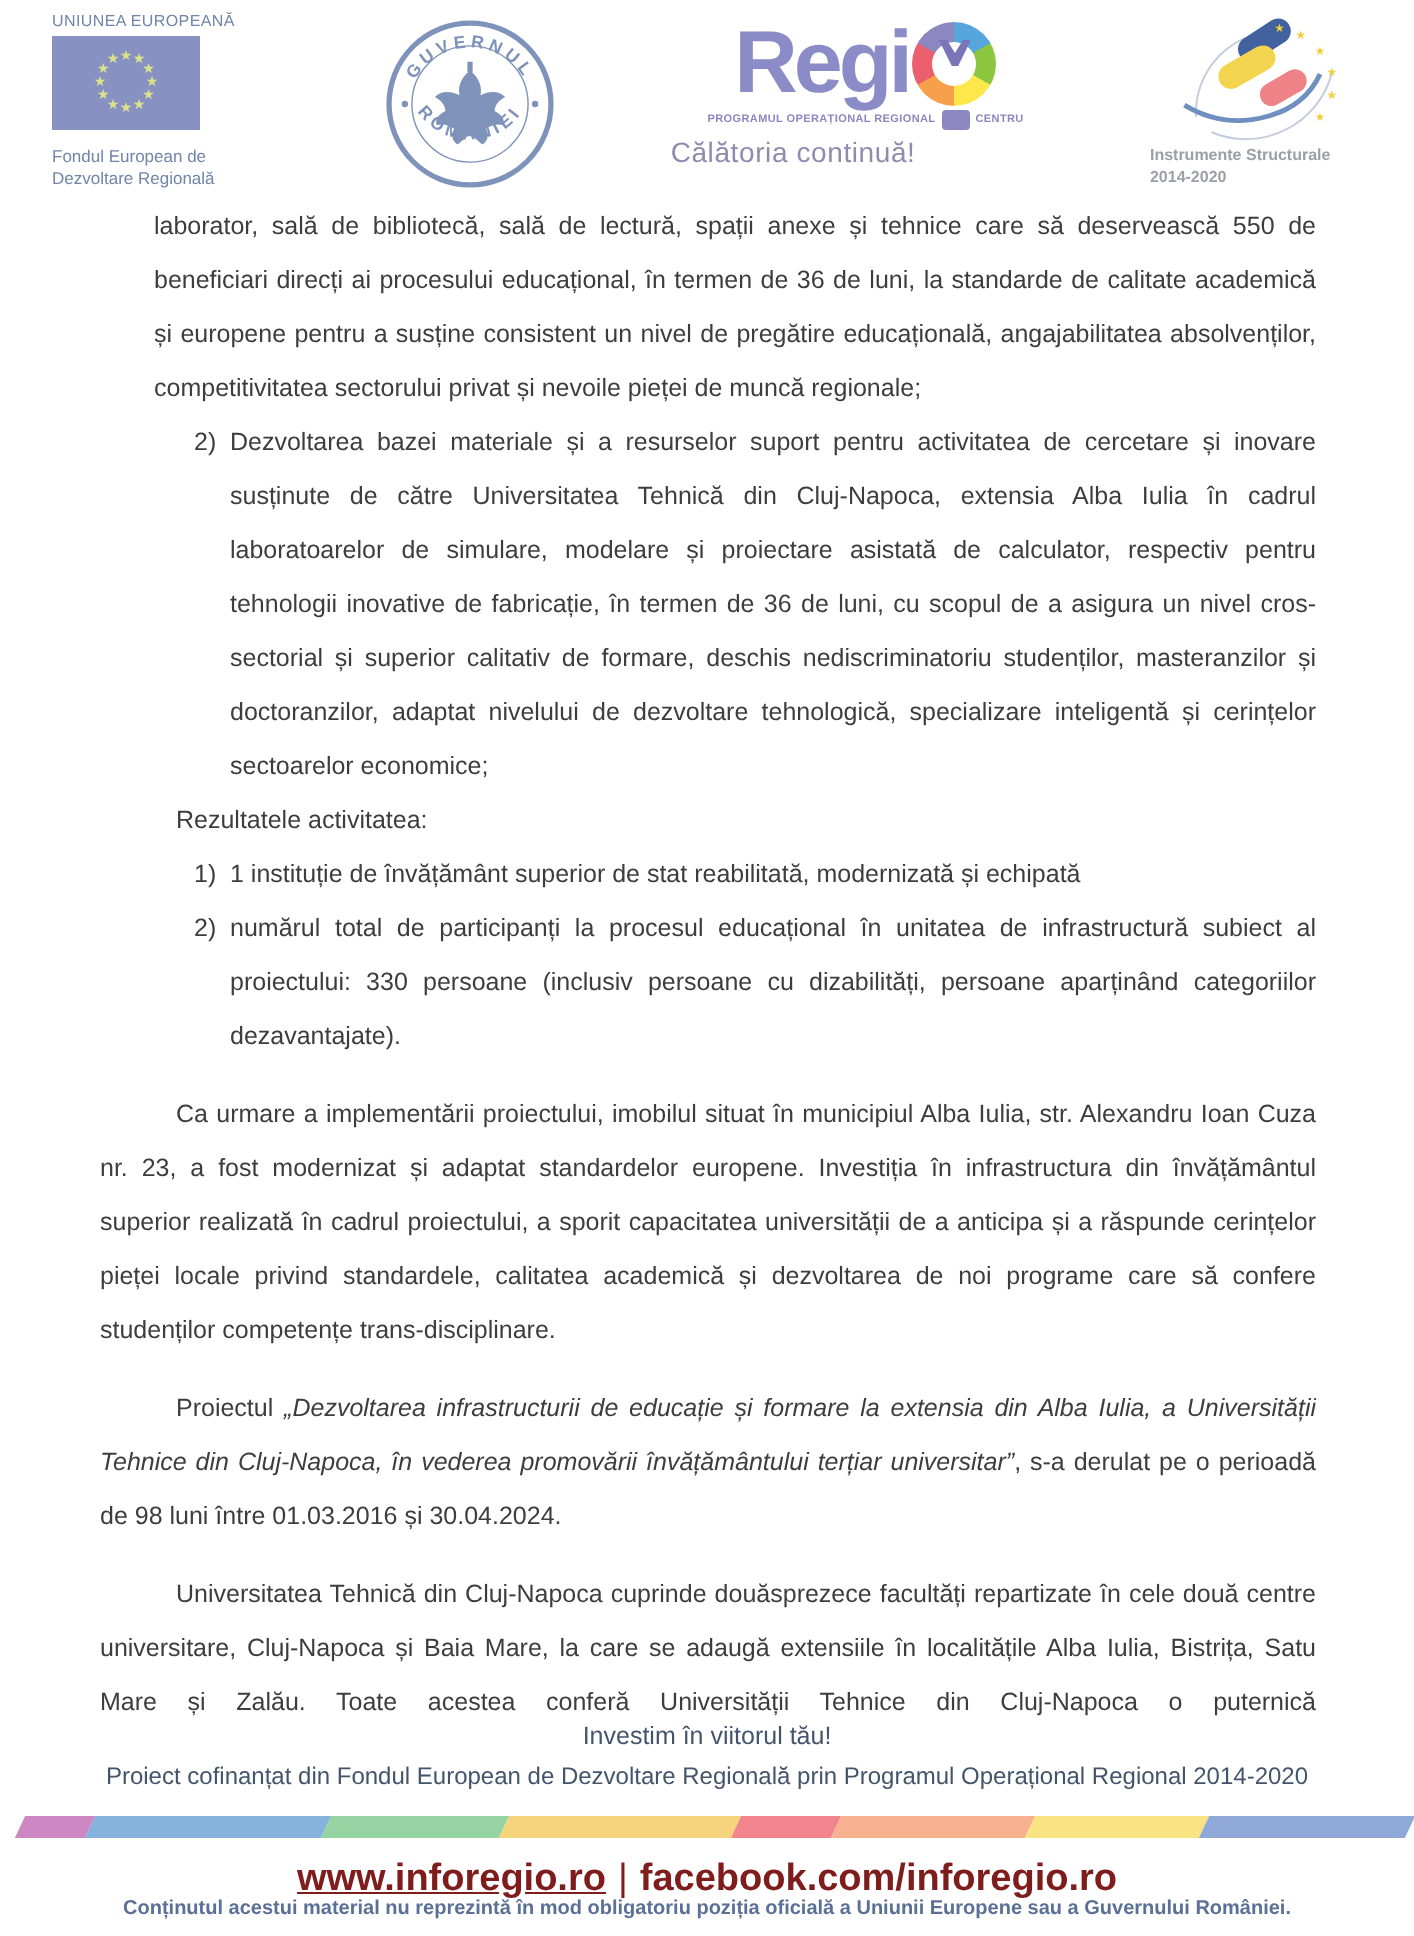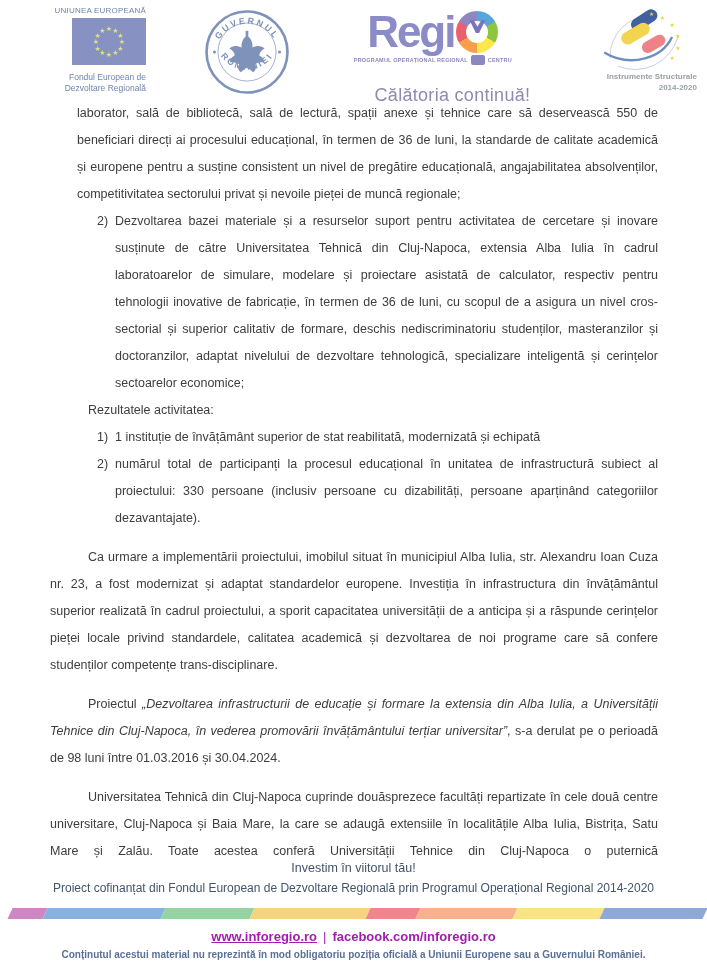--- a/index.html
+++ b/index.html
@@ -2,41 +2,41 @@
 <html><head>
 <meta charset="utf-8">
 <style>
   html,body{margin:0;padding:0;background:#fff;}
   .page{position:relative;width:707px;height:968px;background:#ffffff;margin:0 auto;overflow:hidden;
         font-family:"Liberation Sans","DejaVu Sans",sans-serif;}
 
   
   .header{position:absolute;top:6px;left:26px;right:10px;height:94px;display:flex;
           justify-content:space-between;align-items:flex-start;}
-  .logo-block{text-align:right;}
+  .logo-block{text-align:left;}
   .eu-block{width:120px;}
   .eu-title{font-size:8px;color:#7184aa;letter-spacing:.2px;margin-bottom:3px;}
   .eu-flag{display:inline-block;line-height:0;}
   .eu-sub{font-size:8.5px;color:#7184aa;line-height:1.3;margin-top:3px;}
   .gov-block{width:100px;padding-top:2px;}
   .seal-text{font-size:10px;letter-spacing:2.5px;font-weight:bold;fill:#7e92ba;}
 
   .regio-block{width:195px;padding-top:4px;}
   .regio-row{display:flex;align-items:center;justify-content:center;}
   .regio-brand{font-size:44px;font-weight:bold;color:#8b8cc7;letter-spacing:-2px;line-height:44px;}
   .wheel{width:42px;height:42px;border-radius:50%;margin-left:2px;position:relative;
      background:conic-gradient(#56a5dc 0 60deg,#8cc63e 60deg 120deg,#fde74a 120deg 180deg,
                 #f7a04c 180deg 240deg,#ec5f6d 240deg 300deg,#8d87c1 300deg 360deg);}
   .wheel .hole{position:absolute;inset:10px;background:#fff;border-radius:50%;}
   .wheel .v{position:absolute;left:13px;top:9px;width:16px;height:13px;background:#7a74b8;
      clip-path:polygon(0 0,25% 0,50% 50%,75% 0,100% 0,60% 100%,40% 100%);}
   .regio-subrow{display:flex;align-items:center;justify-content:center;margin-top:1px;}
   .regio-program{font-size:5.5px;font-weight:bold;color:#8d87c1;letter-spacing:.2px;}
   .regio-centru-block{width:14px;height:10px;background:#8d87c1;border-radius:2px;margin:0 3px;}
-  .regio-tagline{font-size:18px;color:#8f8aae;margin-top:20px;letter-spacing:.3px;}
+  .regio-tagline{font-size:14px;color:#8f8aae;margin-top:3px;letter-spacing:.3px;}
 
   .instr-block{width:122px;padding-top:2px;}
   .instr-text{font-size:8px;color:#9aa0a6;line-height:1.35;font-weight:bold;margin-top:-2px;}
 
   
   .docbody{position:absolute;top:100px;left:50px;width:608px;height:762px;overflow:hidden;
            font-size:12.5px;line-height:27px;color:#3d3d3d;text-align:justify;}
   .list-cont{margin-left:27px;}
   .list-item{display:flex;margin-left:47px;}
   .list-item .marker{flex:0 0 18px;}
@@ -45,21 +45,21 @@
   .para{text-indent:38px;margin-top:12px;}
   .para-cont{text-align-last:justify;}
   .italic{font-style:italic;}
 
   
   .footer-line{position:absolute;left:0;width:707px;text-align:center;}
   .motto{top:861px;font-size:12.5px;color:#44546a;}
   .cofinance{top:881px;font-size:12px;color:#44546a;}
   .colorbar{position:absolute;top:908px;left:10px;width:695px;height:11px;display:flex;}
   .colorbar .seg{height:100%;transform:skewX(-25deg);}
-  .links{top:929px;font-size:13px;font-weight:bold;color:#a21caf;}
+  .links{top:929px;font-size:19px;font-weight:bold;color:#7f1d1d;}
   .links .site{text-decoration:underline;}
   .links .sep{margin:0 6px;font-weight:normal;}
   .disclaimer{top:949px;font-size:10px;color:#5b7096;font-weight:bold;}
 </style>
 </head>
 <body>
 
 <div class="page">
 
   <div class="header">

